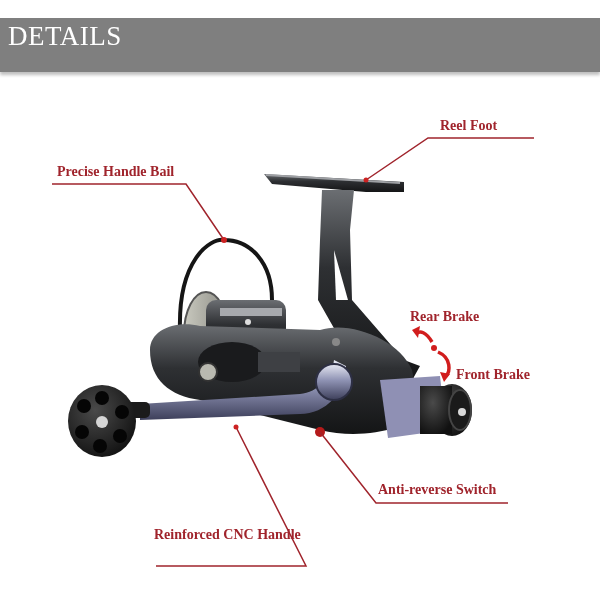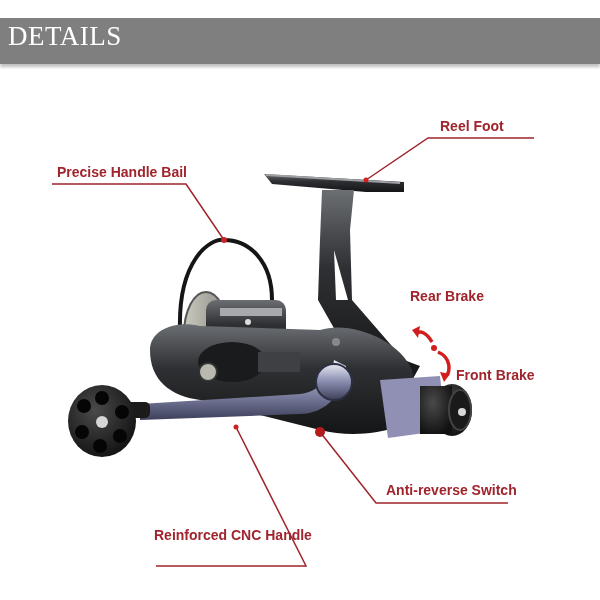--- a/index.html
+++ b/index.html
@@ -1,31 +1,31 @@
 <!DOCTYPE html>
 <html><head>
 <meta charset="utf-8">
 <style>
   html, body { margin:0; padding:0; background:#ffffff; }
   body { width:600px; height:600px; position:relative; overflow:hidden; font-family:"Liberation Serif","DejaVu Serif",serif; }
   .header-bar {
-    position:absolute; left:0; top:18px; width:600px; height:46px;
+    position:absolute; left:0; top:18px; width:600px; height:54px;
     background:#7f7f7f;
     box-shadow:0 3px 3px rgba(0,0,0,0.25);
   }
   .header-title {
     position:absolute; left:8px; top:3px;
     color:#ffffff; font-size:27px; letter-spacing:0.5px;
     font-family:"Liberation Serif","DejaVu Serif",serif;
   }
   .stage { position:absolute; left:0; top:0; width:600px; height:600px; }
   .label {
     position:absolute; color:#a0242c; font-weight:bold;
     font-size:14px; white-space:nowrap;
-    font-family:Liberation Sans, sans-serif;
+    font-family:Liberation Serif, serif;
   }
 </style>
 </head>
 <body>
 
 <div class="header-bar">
   <span class="header-title">DETAILS</span>
 </div>
 
 <svg class="stage" width="600" height="600" viewBox="0 0 600 600">
@@ -119,16 +119,16 @@
     <polyline points="236,427 306,566 156,566"></polyline>
     <polyline points="320,432 376,503 508,503"></polyline>
   </g>
   <circle cx="366" cy="180" r="2.5" fill="#c22"></circle>
   <circle cx="224" cy="240" r="3" fill="#c22"></circle>
   <circle cx="236" cy="427" r="2.5" fill="#c22"></circle>
 </svg>
 
 <span class="label" style="left:440px; top:118px;">Reel Foot</span>
 <span class="label" style="left:57px; top:164px;">Precise Handle Bail</span>
-<span class="label" style="left:410px; top:288px;">Rear Brake</span>
+<span class="label" style="left:410px; top:309px;">Rear Brake</span>
 <span class="label" style="left:456px; top:367px;text-align:center;">Front Brake</span>
-<span class="label" style="left:386px; top:482px;">Anti-reverse Switch</span>
+<span class="label" style="left:378px; top:482px;">Anti-reverse Switch</span>
 <span class="label" style="left:154px; top:527px;">Reinforced CNC Handle</span>
 
 </body></html>

